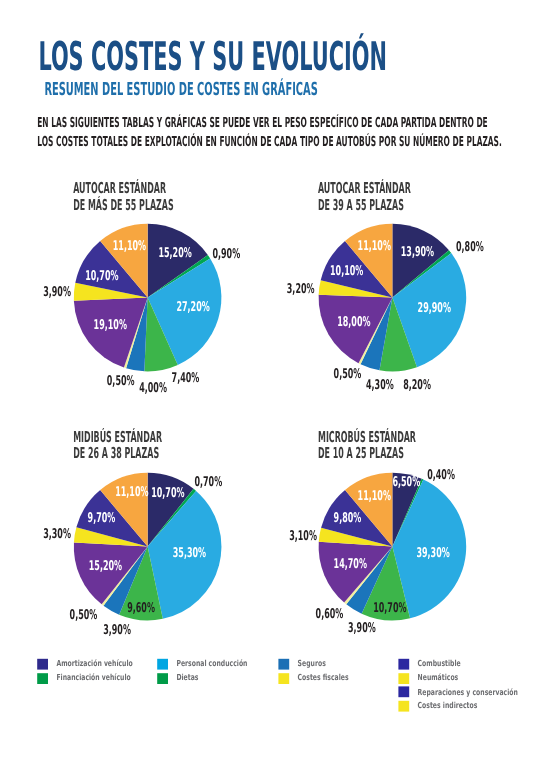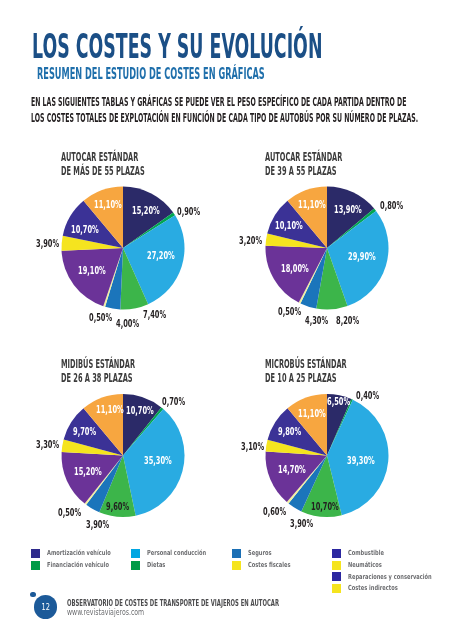--- a/index.html
+++ b/index.html
@@ -199,20 +199,13 @@
         <span class="leg-sw" style="background:#2b27a0"></span>
         <span class="leg-tx">Reparaciones y conservación</span>
       </div>
       <div class="leg-item">
         <span class="leg-sw" style="background:#f5e41f"></span>
         <span class="leg-tx">Costes indirectos</span>
       </div>
     </div>
   </div>
 
-  <div id="footer">
-    <div class="pgdot"></div>
-    <div class="pgcirc"></div>
-    <div class="pgnum">12</div>
-    <div class="ftx1">OBSERVATORIO DE COSTES DE TRANSPORTE DE VIAJEROS EN AUTOCAR</div>
-    <div class="ftx2">www.revistaviajeros.com</div>
-  </div>
 </div>
 
 </body></html>

